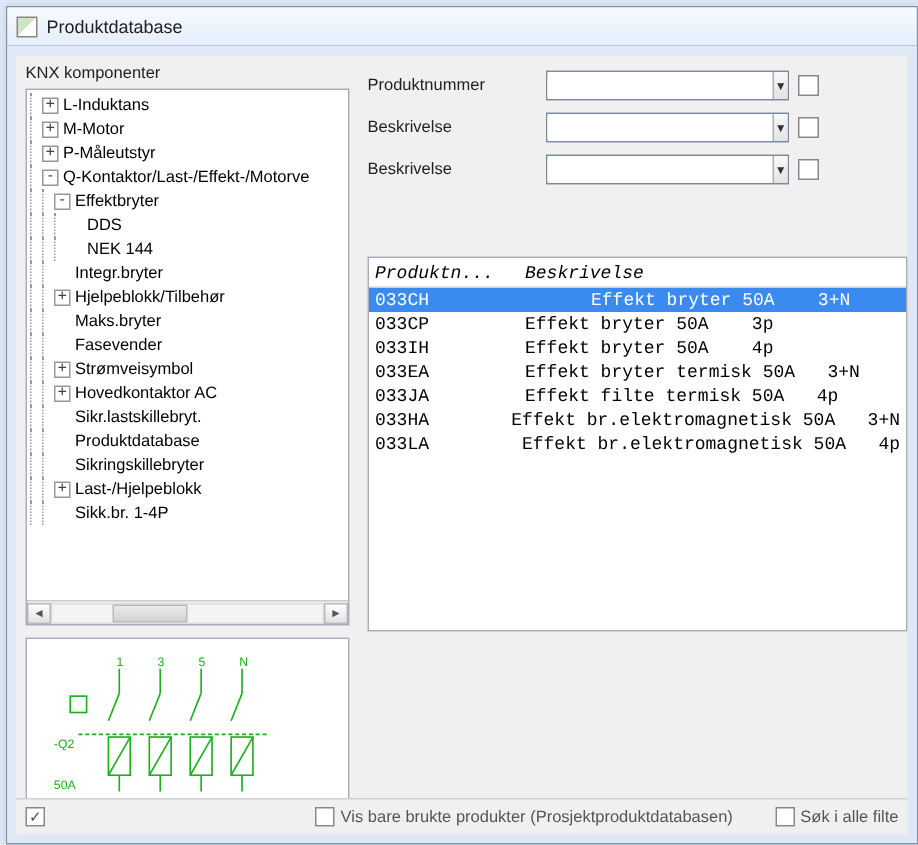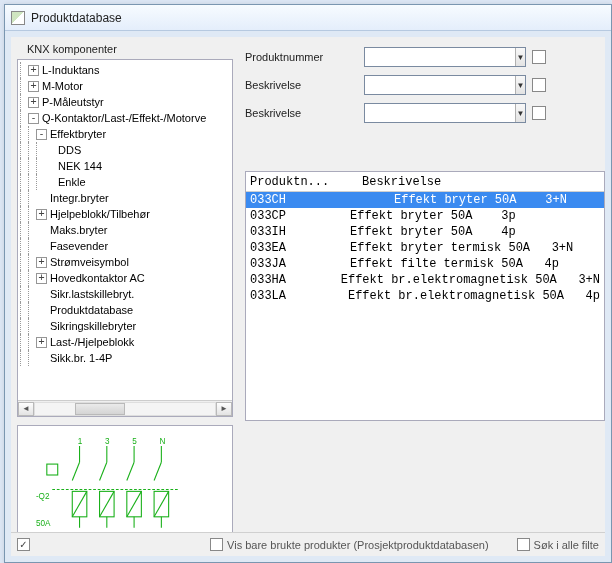--- a/index.html
+++ b/index.html
@@ -2,40 +2,40 @@
 <html><head>
 <meta charset="utf-8">
 <style>
   * { box-sizing: border-box; margin: 0; padding: 0; }
   body { font-family: "Segoe UI", Tahoma, sans-serif; font-size: 11px; background: #dce6f4; width: 612px; height: 563px; overflow: hidden; position: relative; }
   .window { position: absolute; left: 4px; top: 4px; right: 0; bottom: 0; background: #fff; border: 1px solid #7a96b0; box-shadow: 0 0 4px rgba(0,0,0,0.1); }
   .titlebar { height: 26px; background: linear-gradient(#f7fbff,#e4eefb); border-bottom: 1px solid #b6c9e0; display: flex; align-items: center; padding: 0 6px; gap: 6px; }
   .titlebar .icon { width: 14px; height: 14px; border: 1px solid #888; background: linear-gradient(135deg,#cfe5c0 50%,#fff 50%); }
   .titlebar .title { font-size: 12px; color: #222; }
   .content { position: absolute; top: 26px; left: 0; right: 0; bottom: 0; background: #f0f0f0; border: 6px solid #dfe9f5; }
-  .tree-label { position: absolute; left: 16px; top: 6px; font-size: 11px; color: #222; }
+  .tree-label { position: absolute; left: 6px; top: 6px; font-size: 11px; color: #222; }
   .tree-panel { position: absolute; left: 6px; top: 22px; width: 216px; height: 358px; background: #fff; border: 1px solid #aab; overflow: hidden; }
   .tree { padding: 2px 0 2px 2px; font-size: 11px; color: #000; line-height: 16px; overflow: hidden; height: 340px; }
   .tree-row { display: flex; align-items: center; height: 16px; white-space: nowrap; }
   .exp { width: 11px; height: 11px; border: 1px solid #969696; margin-right: 3px; text-align: center; line-height: 8px; font-size: 10px; color: #444; background: #fff; cursor: pointer; display: inline-flex; align-items: center; justify-content: center; font-family: monospace; }
   .noexp { width: 11px; margin-right: 3px; display: inline-block; }
   .dots { width: 8px; border-left: 1px dotted #999; height: 16px; display: inline-block; }
   .hscroll { position: absolute; left: 0; right: 0; bottom: 0; height: 16px; background: #efefef; border-top: 1px solid #ccc; display: flex; align-items: center; }
   .hscroll .btn { width: 16px; height: 14px; background: linear-gradient(#fdfdfd,#e3e3e3); border: 1px solid #b9b9b9; display: flex; align-items: center; justify-content: center; font-size: 8px; color: #555; }
   .hscroll .track { flex: 1; height: 14px; background: #f4f4f4; border: 1px solid #dedede; position: relative; }
   .hscroll .thumb { position: absolute; left: 40px; width: 50px; top: 0; bottom: 0; background: linear-gradient(#eaeaea,#d4d4d4); border: 1px solid #b9b9b9; }
   .filters { position: absolute; left: 234px; top: 10px; right: 8px; }
   .frow { display: flex; align-items: center; margin-bottom: 8px; height: 20px; }
   .frow label { width: 119px; font-size: 11px; color: #222; }
   .combo { width: 162px; height: 20px; border: 1px solid #7a8aa0; background: #fff; display: flex; align-items: center; position: relative; }
   .combo input { border: none; outline: none; flex: 1; padding: 0 4px; font-size: 11px; height: 16px; }
   .combo .arrow { width: 16px; height: 18px; border-left: 1px solid #b0b0b0; background: linear-gradient(#f8f8f8,#e3e3e3); display: flex; align-items: center; justify-content: center; font-size: 8px; color: #333; }
   .chk-after { width: 14px; height: 14px; border: 1px solid #888; background: #fff; margin-left: 6px; }
   .grid { position: absolute; left: 234px; top: 134px; right: 0; height: 250px; background: #fff; border: 1px solid #aab; overflow: hidden; }
-  .ghead { display: flex; height: 20px; border-bottom: 1px solid #d0d0d0; padding: 0 4px; align-items: center; font-family: "Courier New", monospace; font-size: 12px; color: #000; gap: 12px; }
+  .ghead { display: flex; height: 20px; border-bottom: 1px solid #d0d0d0; padding: 0 4px; align-items: center; font-family: "Courier New", monospace; font-size: 12px; color: #000; gap: 0; font-style: italic; }
   .gh1 { width: 100px; }
   .gh2 { flex: 1; }
   .gbody { font-family: "Courier New", monospace; font-size: 12px; }
   .grow { display: flex; height: 16px; align-items: center; padding: 0 4px; }
   .grow.sel { background: #3a8af0; color: #fff; gap: 44px; }
   .gc1 { width: 100px; white-space: pre; }
   .gc2 { flex: 1; white-space: pre; }
   .preview { position: absolute; left: 6px; top: 388px; width: 216px; height: 120px; background: #fff; border: 1px solid #aab; display: flex; align-items: center; justify-content: center; }
   .preview svg { width: 190px; height: 100px; }
   .bottom { position: absolute; left: 0; right: 0; bottom: 0; height: 24px; background: #f0f0f0; border-top: 1px solid #d0d0d0; display: flex; align-items: center; padding: 0 6px; gap: 16px; font-size: 11px; color: #555; }
@@ -90,27 +90,20 @@
             <span class="dots"></span>
             <span class="noexp"></span>
             <span>DDS</span>
           </div>
           <div class="tree-row">
             <span class="dots"></span>
             <span class="dots"></span>
             <span class="dots"></span>
             <span class="noexp"></span>
             <span>NEK 144</span>
-          </div>
-          <div class="tree-row">
-            <span class="dots"></span>
-            <span class="dots"></span>
-            <span class="dots"></span>
-            <span class="noexp"></span>
-            <span>Enkle</span>
           </div>
           <div class="tree-row">
             <span class="dots"></span>
             <span class="dots"></span>
             <span class="noexp"></span>
             <span>Integr.bryter</span>
           </div>
           <div class="tree-row">
             <span class="dots"></span>
             <span class="dots"></span>

